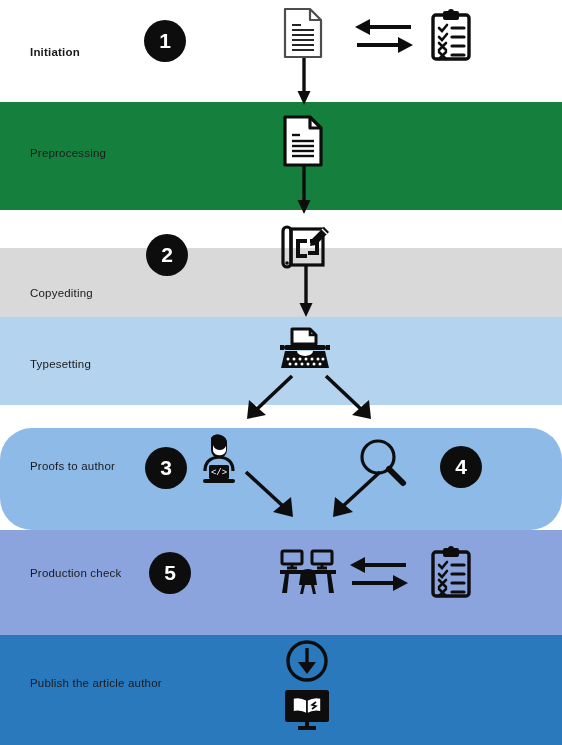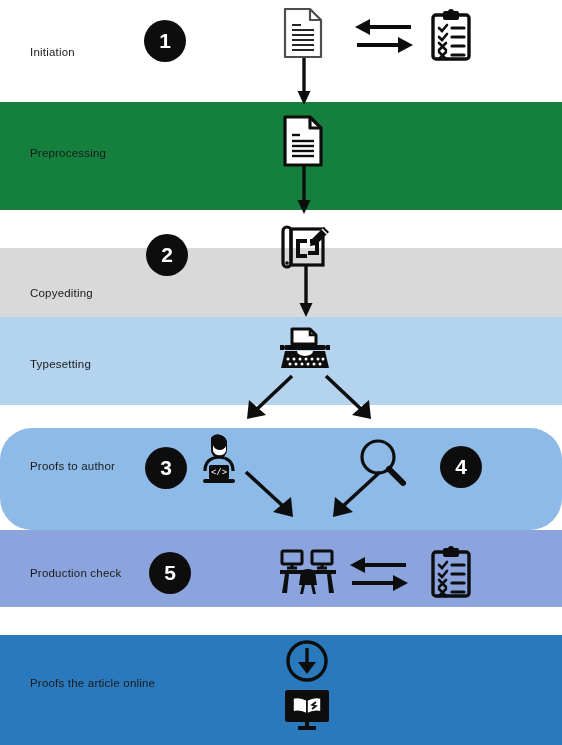--- a/index.html
+++ b/index.html
@@ -54,46 +54,46 @@
     position: absolute;
     line-height: 0;
   }
   svg { display: block; overflow: visible; }
 </style>
 </head>
 <body>
 
 <div id="diagram">
 
-  <div class="band" style="top:0px;height:102px;background:#ffffff;">
+  <div class="band" style="top:0px;height:102px;background:#ffffff;font-weight:bold;">
     <div class="band-label" style="top:52px;">Initiation</div>
   </div>
 
   <div class="band" style="top:102px;height:108px;background:#15803d;">
     <div class="band-label" style="top:51px;">Preprocessing</div>
   </div>
 
   <div class="band" style="top:210px;height:107px;background:#d9d9d9;margin-top:38px;">
     <div class="band-label" style="top:45px;">Copyediting</div>
   </div>
 
   <div class="band" style="top:317px;height:88px;background:#b4d3ef;">
     <div class="band-label" style="top:47px;">Typesetting</div>
   </div>
 
   <div class="band" style="top:428px;height:102px;background:#8ebae8;border-radius:32px;">
     <div class="band-label" style="top:38px;">Proofs to author</div>
   </div>
 
-  <div class="band" style="top:530px;height:77px;background:#8ba4dd;">
+  <div class="band" style="top:530px;height:105px;background:#8ba4dd;">
     <div class="band-label" style="top:43px;">Production check</div>
   </div>
 
   <div class="band" style="top:635px;height:110px;background:#2b79bd;">
-    <div class="band-label" style="top:48px;">Proofs the article online</div>
+    <div class="band-label" style="top:48px;">Publish the article author</div>
   </div>
 
   <div class="arrow" style="left:295px;top:54px;">
     <svg width="18" height="52" viewBox="0 0 18 52">
       <line x1="9" y1="0" x2="9" y2="40" stroke="#0d0d0d" stroke-width="3.4"></line>
       <polygon points="9,51 2.5,37 15.5,37" fill="#0d0d0d"></polygon>
     </svg>
   </div>
 
   <div class="arrow" style="left:295px;top:163px;">

